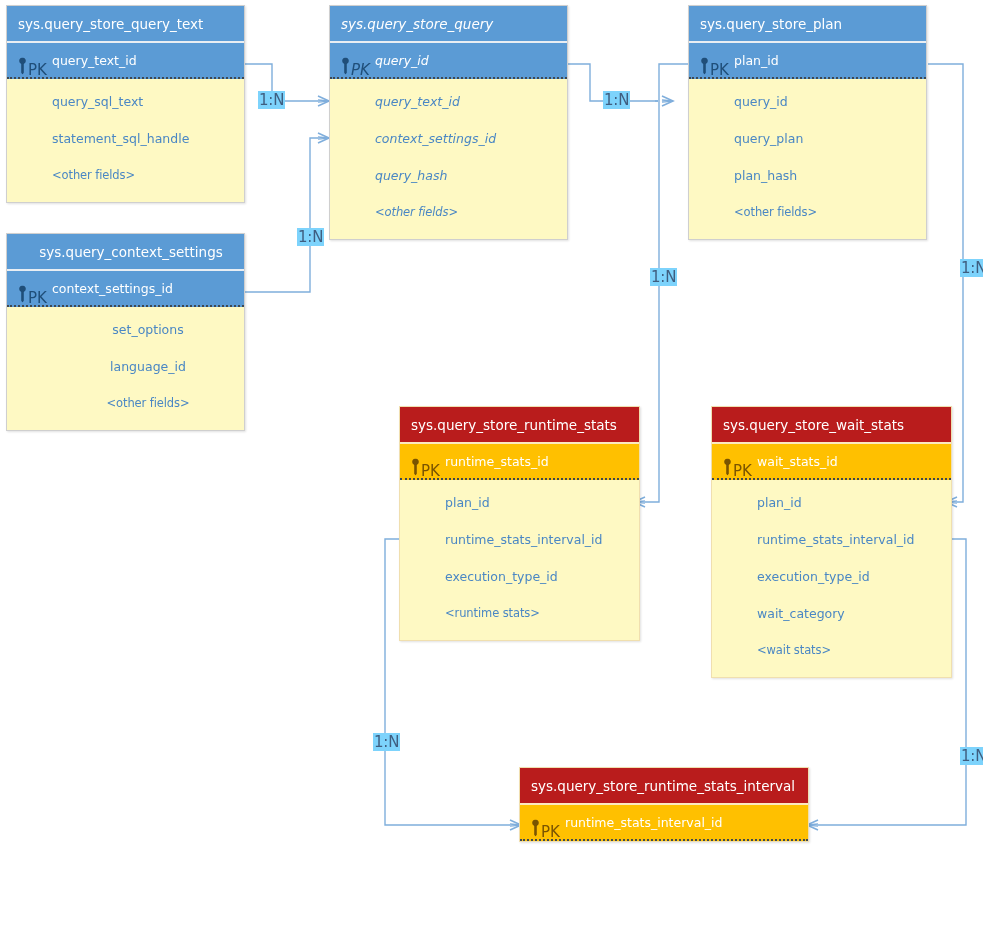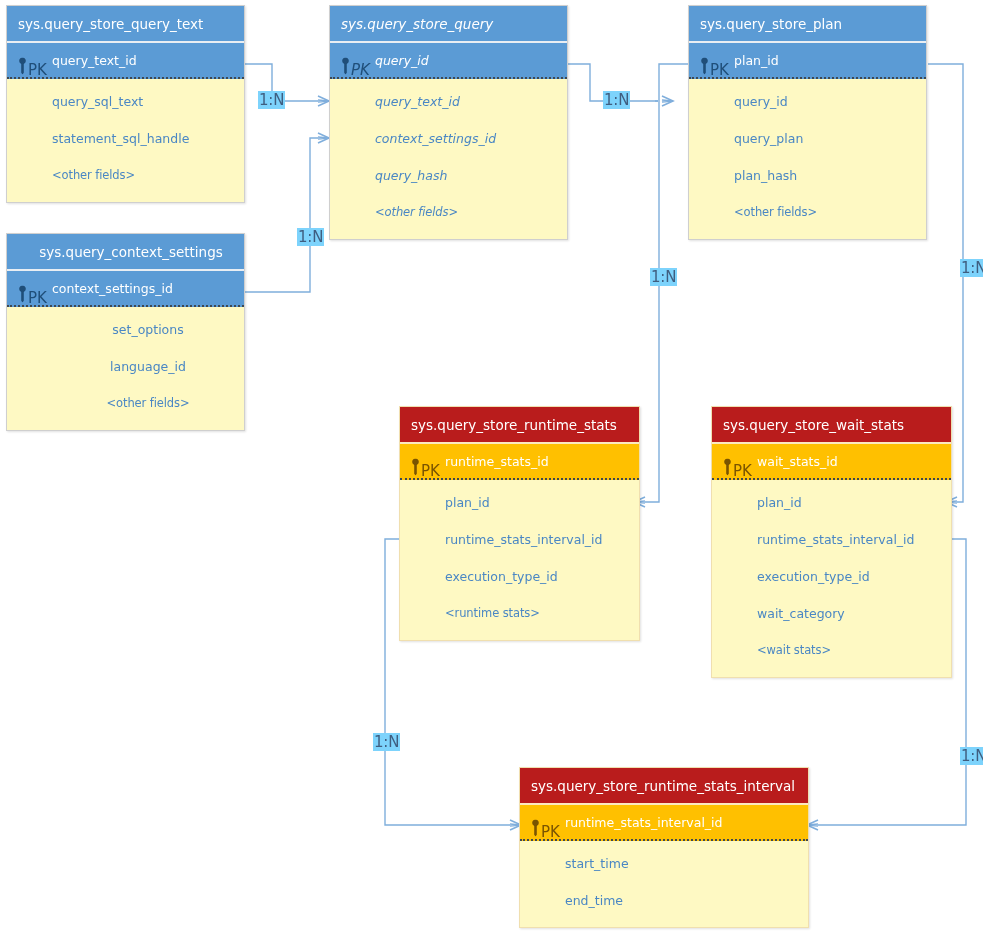--- a/index.html
+++ b/index.html
@@ -315,19 +315,15 @@
     <div class="ent-pk">
       <span class="pk-key">
         <svg viewBox="0 0 11 17" width="11" height="17">
             <path d="M5.5,0 C3.6,0 2.2,1.5 2.2,3.3 C2.2,4.7 3.0,5.9 4.2,6.4 L4.2,15.2 L5.5,17 L6.8,15.2 L6.8,6.4 C8.0,5.9 8.8,4.7 8.8,3.3 C8.8,1.5 7.4,0 5.5,0 Z"></path>
           </svg>
       </span>
       <span class="pk-tag">PK</span>
       <span class="pk-name">runtime_stats_interval_id</span>
       <span class="pk-sep"></span>
     </div>
-    <div class="ent-body">
-      <div class="field">start_time</div>
-      <div class="field">end_time</div>
-    </div>
   </div>
 
 </div>
 
 </body></html>

